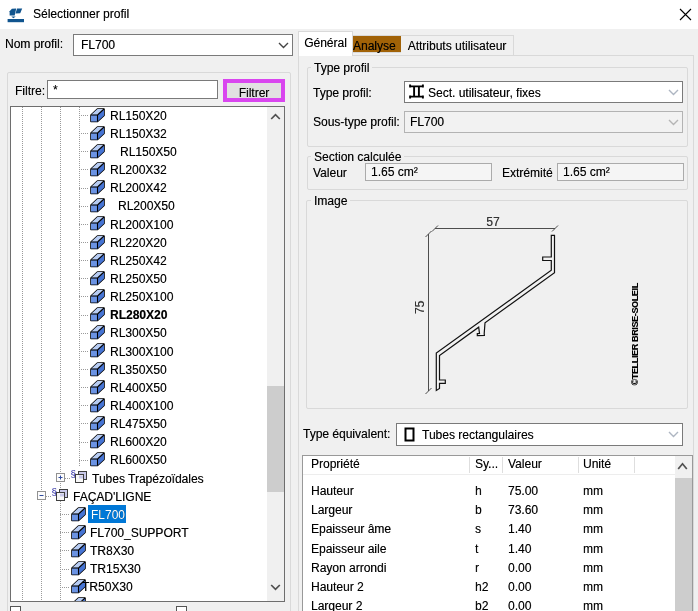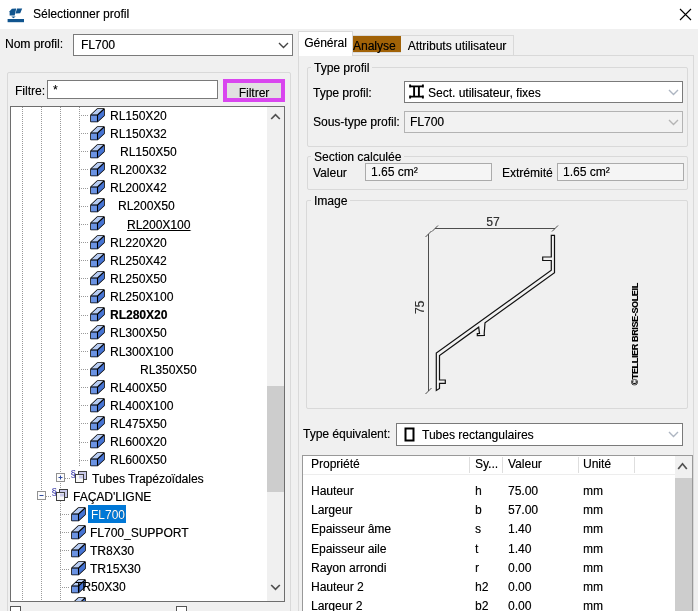--- a/index.html
+++ b/index.html
@@ -113,21 +113,21 @@
 <div class="a" style="left:68px;top:117px;width:10px;height:1px;background:repeating-linear-gradient(to right,#9a9a9a 0 1px,transparent 1px 2px)"></div>
 <svg class="a" style="left:79px;top:109px" width="15" height="15" viewBox="0 0 15 15">
 <polygon points="1,7 7.5,1 14,1 14,7.5 7.5,13.5 1,13.5" fill="none" stroke="#000" stroke-width="1.6" stroke-linejoin="round"></polygon>
 <polygon points="1,7 7.5,1 14,1 7.5,7" fill="#b7ccf3"></polygon>
 <polygon points="1,7 7.5,7 7.5,13.5 1,13.5" fill="#6b93e3"></polygon>
 <polygon points="7.5,7 14,1 14,7.5 7.5,13.5" fill="#4674d3"></polygon>
 <line x1="7.5" y1="7" x2="14" y2="1" stroke="#000" stroke-width="1.1"></line>
 <line x1="7.5" y1="7" x2="7.5" y2="13.5" stroke="#000" stroke-width="1.1"></line>
 <line x1="1" y1="7" x2="7.5" y2="7" stroke="#000" stroke-width="1.1"></line>
 </svg>
-<div class="lbl" style="left:116px;top:111px;text-decoration:underline;">RL200X100</div>
+<div class="lbl" style="left:99px;top:111px;">RL200X100</div>
 <div class="a" style="left:68px;top:135px;width:10px;height:1px;background:repeating-linear-gradient(to right,#9a9a9a 0 1px,transparent 1px 2px)"></div>
 <svg class="a" style="left:79px;top:128px" width="15" height="15" viewBox="0 0 15 15">
 <polygon points="1,7 7.5,1 14,1 14,7.5 7.5,13.5 1,13.5" fill="none" stroke="#000" stroke-width="1.6" stroke-linejoin="round"></polygon>
 <polygon points="1,7 7.5,1 14,1 7.5,7" fill="#b7ccf3"></polygon>
 <polygon points="1,7 7.5,7 7.5,13.5 1,13.5" fill="#6b93e3"></polygon>
 <polygon points="7.5,7 14,1 14,7.5 7.5,13.5" fill="#4674d3"></polygon>
 <line x1="7.5" y1="7" x2="14" y2="1" stroke="#000" stroke-width="1.1"></line>
 <line x1="7.5" y1="7" x2="7.5" y2="13.5" stroke="#000" stroke-width="1.1"></line>
 <line x1="1" y1="7" x2="7.5" y2="7" stroke="#000" stroke-width="1.1"></line>
 </svg>
@@ -201,21 +201,21 @@
 <div class="a" style="left:68px;top:262px;width:10px;height:1px;background:repeating-linear-gradient(to right,#9a9a9a 0 1px,transparent 1px 2px)"></div>
 <svg class="a" style="left:79px;top:255px" width="15" height="15" viewBox="0 0 15 15">
 <polygon points="1,7 7.5,1 14,1 14,7.5 7.5,13.5 1,13.5" fill="none" stroke="#000" stroke-width="1.6" stroke-linejoin="round"></polygon>
 <polygon points="1,7 7.5,1 14,1 7.5,7" fill="#b7ccf3"></polygon>
 <polygon points="1,7 7.5,7 7.5,13.5 1,13.5" fill="#6b93e3"></polygon>
 <polygon points="7.5,7 14,1 14,7.5 7.5,13.5" fill="#4674d3"></polygon>
 <line x1="7.5" y1="7" x2="14" y2="1" stroke="#000" stroke-width="1.1"></line>
 <line x1="7.5" y1="7" x2="7.5" y2="13.5" stroke="#000" stroke-width="1.1"></line>
 <line x1="1" y1="7" x2="7.5" y2="7" stroke="#000" stroke-width="1.1"></line>
 </svg>
-<div class="lbl" style="left:99px;top:256px;margin-left:30px;">RL350X50</div>
+<div class="lbl" style="left:99px;top:256px;">RL350X50</div>
 <div class="a" style="left:68px;top:280px;width:10px;height:1px;background:repeating-linear-gradient(to right,#9a9a9a 0 1px,transparent 1px 2px)"></div>
 <svg class="a" style="left:79px;top:273px" width="15" height="15" viewBox="0 0 15 15">
 <polygon points="1,7 7.5,1 14,1 14,7.5 7.5,13.5 1,13.5" fill="none" stroke="#000" stroke-width="1.6" stroke-linejoin="round"></polygon>
 <polygon points="1,7 7.5,1 14,1 7.5,7" fill="#b7ccf3"></polygon>
 <polygon points="1,7 7.5,7 7.5,13.5 1,13.5" fill="#6b93e3"></polygon>
 <polygon points="7.5,7 14,1 14,7.5 7.5,13.5" fill="#4674d3"></polygon>
 <line x1="7.5" y1="7" x2="14" y2="1" stroke="#000" stroke-width="1.1"></line>
 <line x1="7.5" y1="7" x2="7.5" y2="13.5" stroke="#000" stroke-width="1.1"></line>
 <line x1="1" y1="7" x2="7.5" y2="7" stroke="#000" stroke-width="1.1"></line>
 </svg>
@@ -336,21 +336,21 @@
 <div class="a" style="left:49px;top:480px;width:10px;height:1px;background:repeating-linear-gradient(to right,#9a9a9a 0 1px,transparent 1px 2px)"></div>
 <svg class="a" style="left:60px;top:472px" width="15" height="15" viewBox="0 0 15 15">
 <polygon points="1,7 7.5,1 14,1 14,7.5 7.5,13.5 1,13.5" fill="none" stroke="#000" stroke-width="1.6" stroke-linejoin="round"></polygon>
 <polygon points="1,7 7.5,1 14,1 7.5,7" fill="#b7ccf3"></polygon>
 <polygon points="1,7 7.5,7 7.5,13.5 1,13.5" fill="#6b93e3"></polygon>
 <polygon points="7.5,7 14,1 14,7.5 7.5,13.5" fill="#4674d3"></polygon>
 <line x1="7.5" y1="7" x2="14" y2="1" stroke="#000" stroke-width="1.1"></line>
 <line x1="7.5" y1="7" x2="7.5" y2="13.5" stroke="#000" stroke-width="1.1"></line>
 <line x1="1" y1="7" x2="7.5" y2="7" stroke="#000" stroke-width="1.1"></line>
 </svg>
-<div class="lbl" style="left:64px;top:473px;">TR50X30</div>
+<div class="lbl" style="left:71px;top:473px;">TR50X30</div>
 
 <svg class="a" style="left:60px;top:490px" width="15" height="15" viewBox="0 0 15 15">
 <polygon points="1,7 7.5,1 14,1 14,7.5 7.5,13.5 1,13.5" fill="none" stroke="#000" stroke-width="1.6" stroke-linejoin="round"></polygon>
 <polygon points="1,7 7.5,1 14,1 7.5,7" fill="#b7ccf3"></polygon>
 <polygon points="1,7 7.5,7 7.5,13.5 1,13.5" fill="#6b93e3"></polygon>
 <polygon points="7.5,7 14,1 14,7.5 7.5,13.5" fill="#4674d3"></polygon>
 <line x1="7.5" y1="7" x2="14" y2="1" stroke="#000" stroke-width="1.1"></line>
 <line x1="7.5" y1="7" x2="7.5" y2="13.5" stroke="#000" stroke-width="1.1"></line>
 <line x1="1" y1="7" x2="7.5" y2="7" stroke="#000" stroke-width="1.1"></line>
 </svg>
@@ -436,21 +436,21 @@
 <div class="a" style="left:199px;top:1px;width:1px;height:16px;background:#dedede"></div>
 <div class="a" style="left:275px;top:1px;width:1px;height:16px;background:#dedede"></div>
 <div class="a" style="left:331px;top:1px;width:1px;height:16px;background:#dedede"></div>
 <div class="a" style="left:0;top:18px;width:372px;height:1px;background:#ededed"></div>
 <div class="lbl" style="left:8px;top:28.0px">Hauteur</div>
 <div class="lbl" style="left:172px;top:28.0px">h</div>
 <div class="lbl" style="left:205px;top:28.0px">75.00</div>
 <div class="lbl" style="left:280px;top:28.0px">mm</div>
 <div class="lbl" style="left:8px;top:47.2px">Largeur</div>
 <div class="lbl" style="left:172px;top:47.2px">b</div>
-<div class="lbl" style="left:205px;top:47.2px">57.00</div>
+<div class="lbl" style="left:205px;top:47.2px">73.60</div>
 <div class="lbl" style="left:280px;top:47.2px">mm</div>
 <div class="lbl" style="left:8px;top:66.4px">Epaisseur âme</div>
 <div class="lbl" style="left:172px;top:66.4px">s</div>
 <div class="lbl" style="left:205px;top:66.4px">1.40</div>
 <div class="lbl" style="left:280px;top:66.4px">mm</div>
 <div class="lbl" style="left:8px;top:85.6px">Epaisseur aile</div>
 <div class="lbl" style="left:172px;top:85.6px">t</div>
 <div class="lbl" style="left:205px;top:85.6px">1.40</div>
 <div class="lbl" style="left:280px;top:85.6px">mm</div>
 <div class="lbl" style="left:8px;top:104.8px">Rayon arrondi</div>

